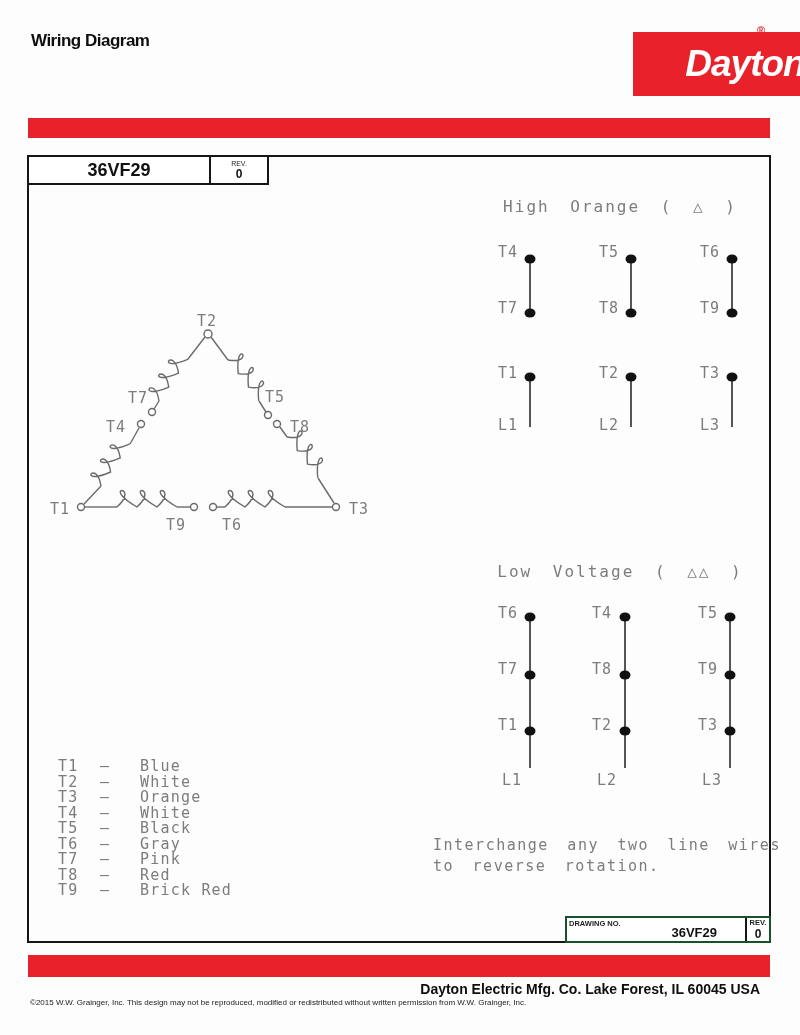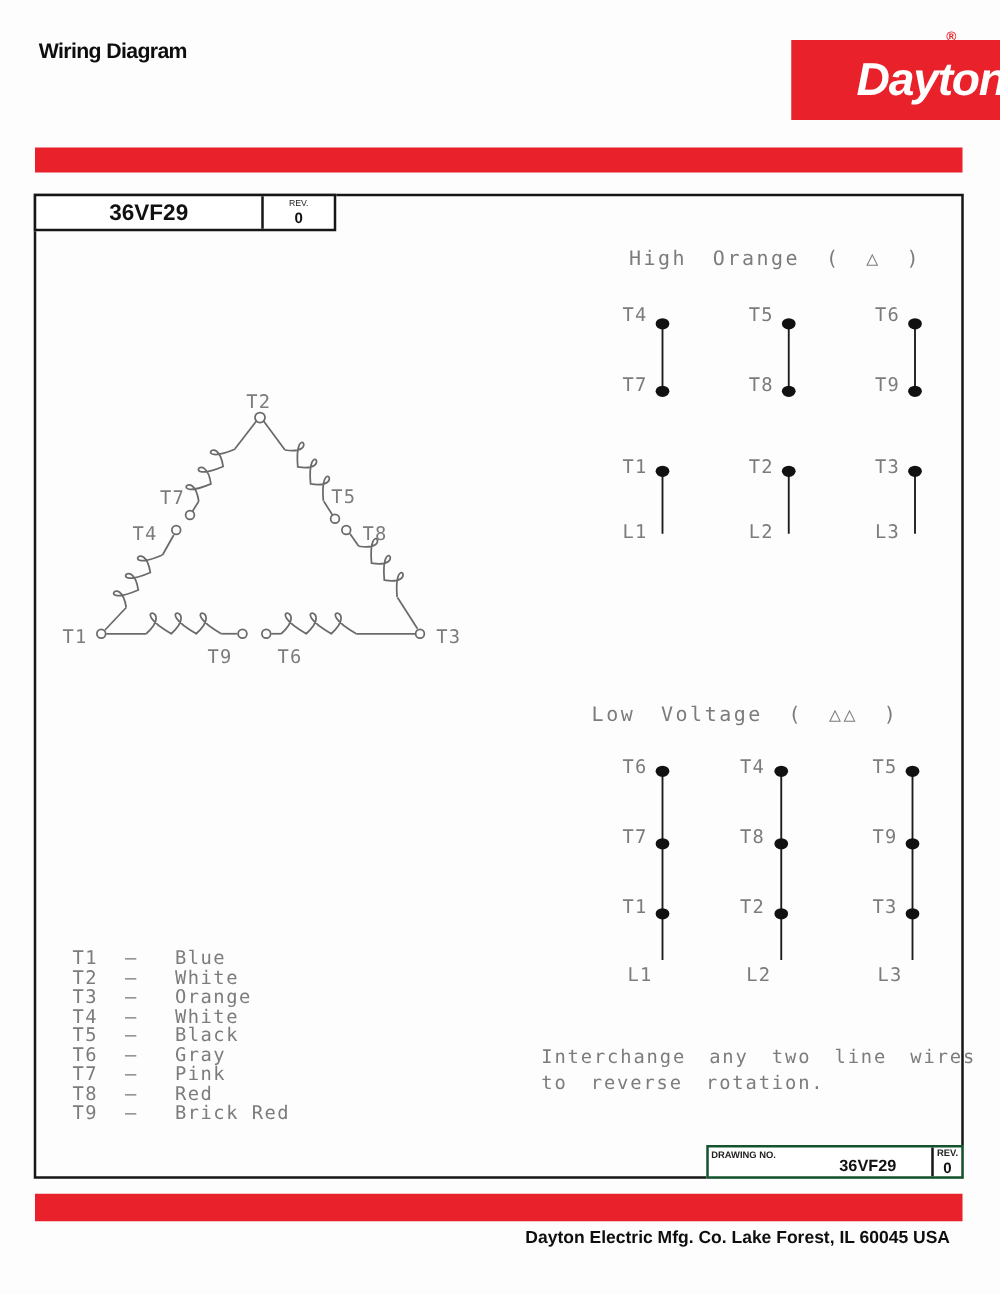--- a/index.html
+++ b/index.html
@@ -167,21 +167,21 @@
   <div class="cad tlabel" style="left:488px;top:416px">L1</div>
   <div class="cad tlabel" style="left:589px;top:243px">T5</div>
   <div class="cad tlabel" style="left:589px;top:299px">T8</div>
   <div class="cad tlabel" style="left:589px;top:364px">T2</div>
   <div class="cad tlabel" style="left:589px;top:416px">L2</div>
   <div class="cad tlabel" style="left:690px;top:243px">T6</div>
   <div class="cad tlabel" style="left:690px;top:299px">T9</div>
   <div class="cad tlabel" style="left:690px;top:364px">T3</div>
   <div class="cad tlabel" style="left:690px;top:416px">L3</div>
 
-  <div class="cad section-title" style="left:436px;top:562px">Low Voltage ( △△ )</div>
+  <div class="cad section-title" style="left:460px;top:562px">Low Voltage ( △△ )</div>
   <div class="cad tlabel" style="left:488px;top:604px">T6</div>
   <div class="cad tlabel" style="left:488px;top:660px">T7</div>
   <div class="cad tlabel" style="left:488px;top:716px">T1</div>
   <div class="cad tlabel" style="left:492px;top:771px">L1</div>
   <div class="cad tlabel" style="left:582px;top:604px">T4</div>
   <div class="cad tlabel" style="left:582px;top:660px">T8</div>
   <div class="cad tlabel" style="left:582px;top:716px">T2</div>
   <div class="cad tlabel" style="left:587px;top:771px">L2</div>
   <div class="cad tlabel" style="left:688px;top:604px">T5</div>
   <div class="cad tlabel" style="left:688px;top:660px">T9</div>
@@ -255,14 +255,15 @@
       <span class="tb-dn-value">36VF29</span>
     </div>
     <div class="tb-rev">
       <span class="tb-rev-label">REV.</span>
       <span class="tb-rev-value">0</span>
     </div>
   </div>
 
   <div class="red-bar" id="bar-bottom" style="background:#E8212B"></div>
   <div class="footer-company">Dayton Electric Mfg. Co.  Lake Forest, IL  60045  USA</div>
+  <div class="footer-copyright">©2015 W.W. Grainger, Inc.   This design may not be reproduced, modified or redistributed without written permission from W.W. Grainger, Inc.</div>
 
 </div>
 
 </body></html>

